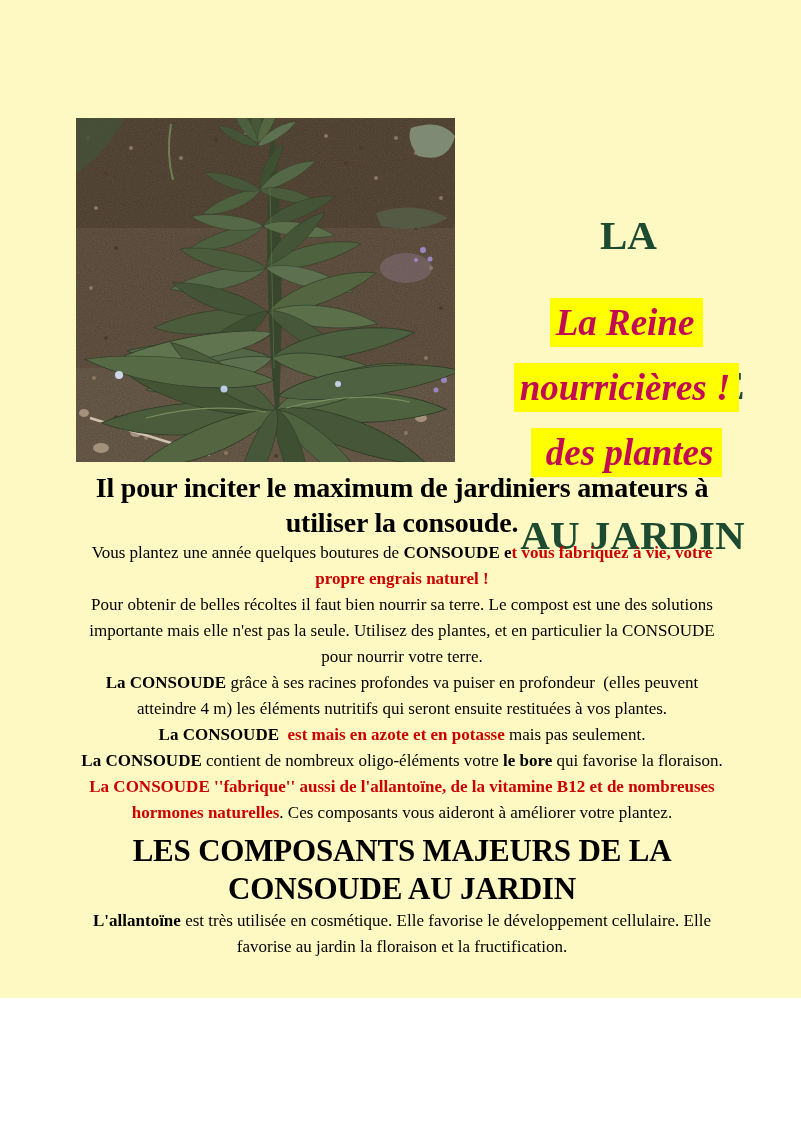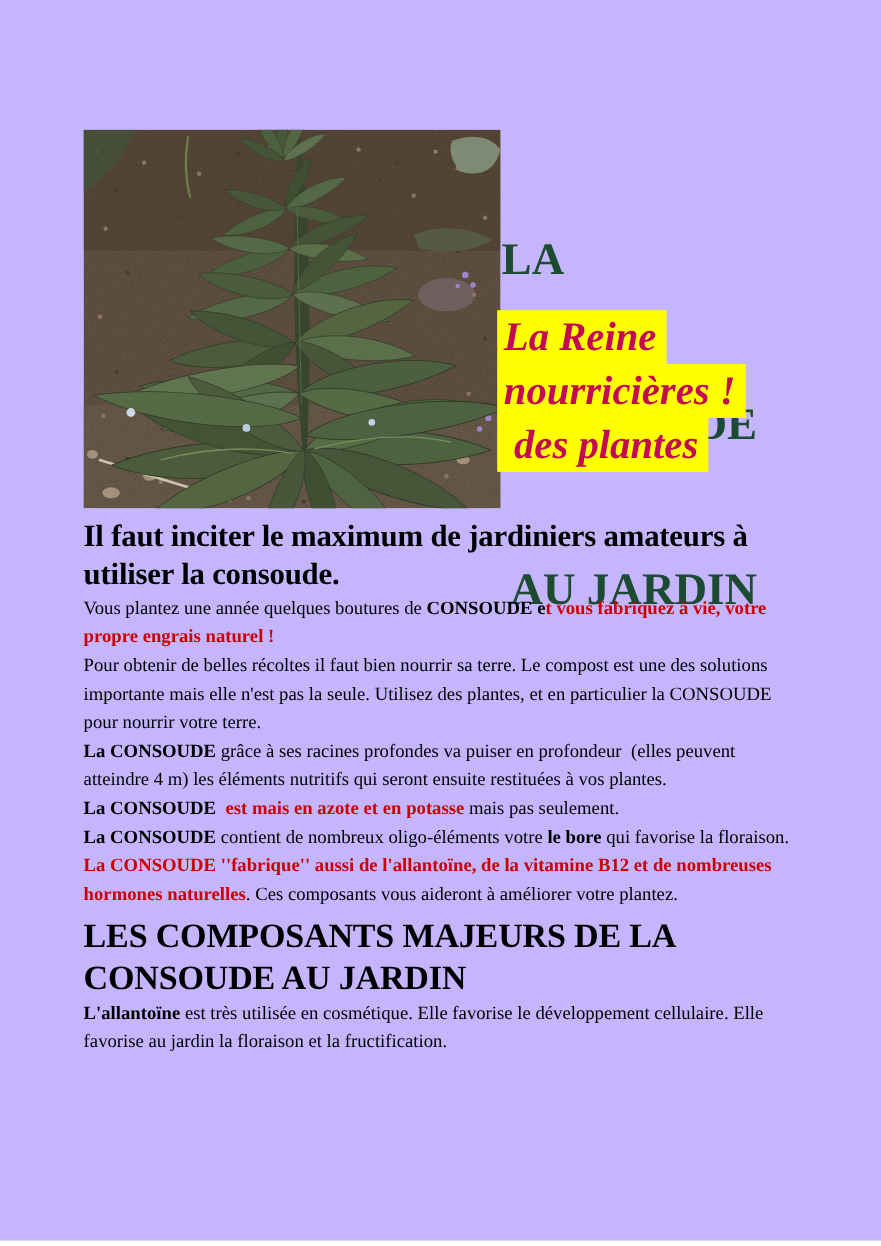--- a/index.html
+++ b/index.html
@@ -4,36 +4,36 @@
 <style>
   :root{
     --title-green:#1c4b32;
     --banner-red:#c30b54;
     --banner-yellow:#ffff00;
     --accent-red:#cc0000;
     --text-black:#000000;
   }
   html,body{margin:0;padding:0;background:#ffffff;}
   .page{
-    position:relative;width:801px;height:1128px;background:#c4b5fd;
+    position:relative;width:801px;height:998px;background:#fef9c3;
     font-family:"Liberation Serif","DejaVu Serif",serif;
-    color:var(--text-black);overflow:hidden;
+    color:var(--text-black);overflow:hidden;text-align:center;
   }
   
   .photo{position:absolute;left:76px;top:118px;width:379px;height:344px;}
   .photo svg{display:block;width:100%;height:100%;}
   
   .title{
     position:absolute;left:456px;top:110px;width:345px;
     color:var(--title-green);font-weight:bold;font-size:41px;line-height:50px;
     white-space:pre;letter-spacing:0px;
   }
   
   .banner{position:absolute;left:452px;top:282px;width:349px;}
-  .banner .row{height:49px;}
+  .banner .row{height:49px;margin-top:16px;}
   .banner .hl{
     display:inline-block;background:var(--banner-yellow);color:var(--banner-red);
     font-style:italic;font-weight:bold;font-size:37px;line-height:49px;
     padding:0 9px 0 6px;white-space:pre;
   }
   
   .content{position:absolute;left:76px;top:470px;width:652px;font-size:17px;line-height:26px;}
   .intro-h{font-size:28px;line-height:35px;font-weight:bold;letter-spacing:-0.2px;}
   .section-h{font-size:31px;line-height:38px;font-weight:bold;margin-top:6px;letter-spacing:-0.2px;}
   p.para{margin:0;white-space:pre-wrap;}
@@ -189,21 +189,21 @@
   </div>
 
   <div class="banner">
     <div class="row"><span class="hl">La Reine</span></div>
     <div class="row"><span class="hl">nourricières !</span></div>
     <div class="row"><span class="hl"> des plantes</span></div>
   </div>
 
   <div class="content">
 
-    <div class="intro-h">Il faut inciter le maximum de jardiniers amateurs à utiliser la consoude.</div>
+    <div class="intro-h">Il pour inciter le maximum de jardiniers amateurs à utiliser la consoude.</div>
 
     <p class="para p1"><span>Vous plantez une année quelques boutures de </span><span class="b">CONSOUDE e</span><span class="r">t vous fabriquez à vie, votre propre engrais naturel !</span><br><span>Pour obtenir de belles récoltes il faut bien nourrir sa terre. Le compost est une des solutions importante mais elle n'est pas la seule. Utilisez des plantes, et en particulier la CONSOUDE pour nourrir votre terre.</span></p>
 
     <p class="para p2"><span class="b">La CONSOUDE</span><span> grâce à ses racines profondes va puiser en profondeur  (elles peuvent atteindre 4 m) les éléments nutritifs qui seront ensuite restituées à vos plantes.</span></p>
 
     <p class="para p3"><span class="b">La CONSOUDE</span><span class="r">  est mais en azote et en potasse</span><span> mais pas seulement.</span></p>
 
     <p class="para p4"><span class="b">La CONSOUDE</span><span> contient de nombreux oligo-éléments votre </span><span class="b">le bore</span><span> qui favorise la floraison. </span><span class="r">La CONSOUDE ''fabrique'' aussi de l'allantoïne, de la vitamine B12 et de nombreuses hormones naturelles</span><span>. Ces composants vous aideront à améliorer votre plantez.</span></p>
 
     <div class="section-h">LES COMPOSANTS MAJEURS DE LA CONSOUDE AU JARDIN</div>

